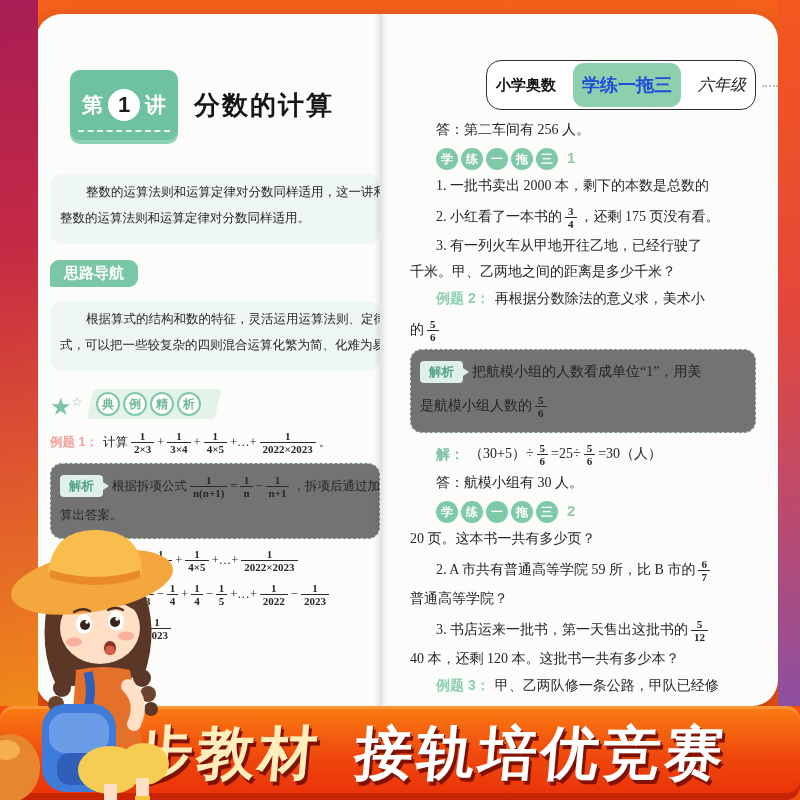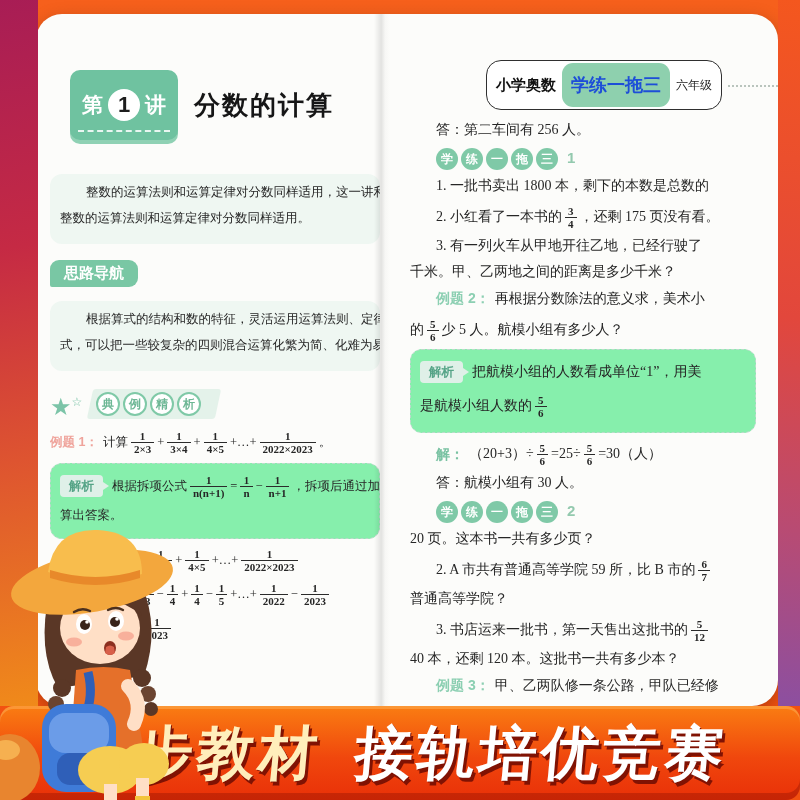--- a/index.html
+++ b/index.html
@@ -55,36 +55,36 @@
   .circles-center{text-align:center;margin-bottom:8px;}
   .circles-outline .cc{background:#fff;border:2px solid #7fc9a7;color:#6db795;width:20px;height:20px;}
   .tab-pill{display:inline-block;background:#79c7a4;color:#fff;font-weight:bold;font-size:15px;
       padding:4px 14px;border-radius:9px 9px 9px 2px;margin-top:16px;
       font-family:"Liberation Sans","DejaVu Sans",sans-serif;}
   .examples-header{display:flex;align-items:center;gap:8px;margin-top:18px;margin-bottom:8px;}
   .star-icon{color:#7cc4a8;font-size:24px;line-height:24px;}
   .star-icon .small{font-size:12px;vertical-align:super;}
   .ribbon{background:#e4f2ea;border-radius:3px;padding:3px 14px 3px 6px;transform:skewX(-12deg);}
   .ribbon .inner{transform:skewX(12deg);display:inline-flex;}
-  .dashed-box{border:1.6px dashed #bcd9cb;border-radius:12px;background:#86efac;
+  .dashed-box{border:1.6px dashed #bcd9cb;border-radius:12px;background:#737373;
       padding:7px 9px;margin-top:6px;}
   .sols{margin-top:6px;}
   .sol1{margin-left:96px;}
   .sol2{margin-left:82px;}
   .sol3{margin-left:90px;}
   
   .page-right{position:absolute;left:374px;top:46px;width:368px;font-size:14px;overflow:hidden;z-index:2;}
   .rp-header{display:flex;align-items:center;margin-left:76px;margin-bottom:10px;}
   .rp-capsule{display:inline-flex;align-items:center;border:1.5px solid #2f2f2f;border-radius:15px;
-      background:#fff;padding:2px 9px 2px 9px;gap:6px;}
+      background:#fff;padding:2px 9px 2px 9px;gap:17px;}
   .rp-brand{font-weight:bold;font-size:15px;color:#111;
       font-family:"Liberation Sans","DejaVu Sans",sans-serif;}
   .rp-series{background:#8ed0ae;color:#1d4ed8;font-weight:bold;font-size:18px;border-radius:11px;
       padding:10px 9px;font-family:"Liberation Sans","DejaVu Sans",sans-serif;}
-  .rp-grade{font-size:12px;color:#222;}
+  .rp-grade{font-size:16px;font-style:italic;color:#222;}
   .rp-dots{flex:1;border-bottom:2px dotted #b9c4bd;height:2px;margin-left:6px;}
   .rp-box{margin-top:2px;margin-bottom:6px;width:346px;box-sizing:border-box;}
   
   .strip{position:absolute;top:0;height:706px;z-index:6;}
   .strip-left{left:0;width:38px;
       background:linear-gradient(170deg,#a81d55 0%,#c52a44 35%,#de5430 65%,#f08a1a 100%);}
   .strip-right{right:0;width:22px;
       background:linear-gradient(185deg,#f4571e 0%,#e2473c 45%,#b84b73 75%,#8c4fa0 100%);}
   
   .banner{position:absolute;left:0;top:706px;width:800px;height:94px;z-index:30;
@@ -262,58 +262,57 @@
 
       <div>
           <div class="ln ind"><span class="tx">答：第二车间有 256 人。</span></div>
           <div class="ln pillrow ind"><span class="ccrow">
               <span class="cc">学</span>
               <span class="cc">练</span>
               <span class="cc">一</span>
               <span class="cc">拖</span>
               <span class="cc">三</span>
             </span><span class="pillnum">1</span></div>
-          <div class="ln ind"><span class="tx">1. 一批书卖出 1800 本，剩下的本数是总数的</span></div>
+          <div class="ln ind"><span class="tx">1. 一批书卖出 2000 本，剩下的本数是总数的</span></div>
           <div class="ln frach ind">
             <span class="tx">2. 小红看了一本书的</span>
             <span class="fr">
               <span class="n">3</span>
               <span class="d">4</span>
             </span>
             <span class="tx">，还剩 175 页没有看。</span>
           </div>
           <div class="ln ind"><span class="tx">3. 有一列火车从甲地开往乙地，已经行驶了</span></div>
           <div class="ln "><span class="tx">千米。甲、乙两地之间的距离是多少千米？</span></div>
           <div class="ln ind"><span class="lb lb-teal">例题 2：</span><span class="tx">再根据分数除法的意义求，美术小</span></div>
           <div class="ln frach">
             <span class="tx">的</span>
             <span class="fr">
               <span class="n">5</span>
               <span class="d">6</span>
             </span>
-            <span class="tx">少 5 人。航模小组有多少人？</span>
           </div>
         </div>
       <div class="dashed-box rp-box">
           <div class="ln frach">
             <span class="lb lb-analysis">解析</span>
             <span class="tx">把航模小组的人数看成单位“1”，用美</span>
           </div>
           <div class="ln frach">
             <span class="tx">是航模小组人数的</span>
             <span class="fr">
               <span class="n">5</span>
               <span class="d">6</span>
             </span>
           </div>
         </div>
       <div>
           <div class="ln frach ind">
             <span class="lb lb-green">解：</span>
-            <span class="tx">（20+3）÷</span>
+            <span class="tx">（30+5）÷</span>
             <span class="fr">
               <span class="n">5</span>
               <span class="d">6</span>
             </span>
             <span class="tx">=25÷</span>
             <span class="fr">
               <span class="n">5</span>
               <span class="d">6</span>
             </span>
             <span class="tx">=30（人）</span>

